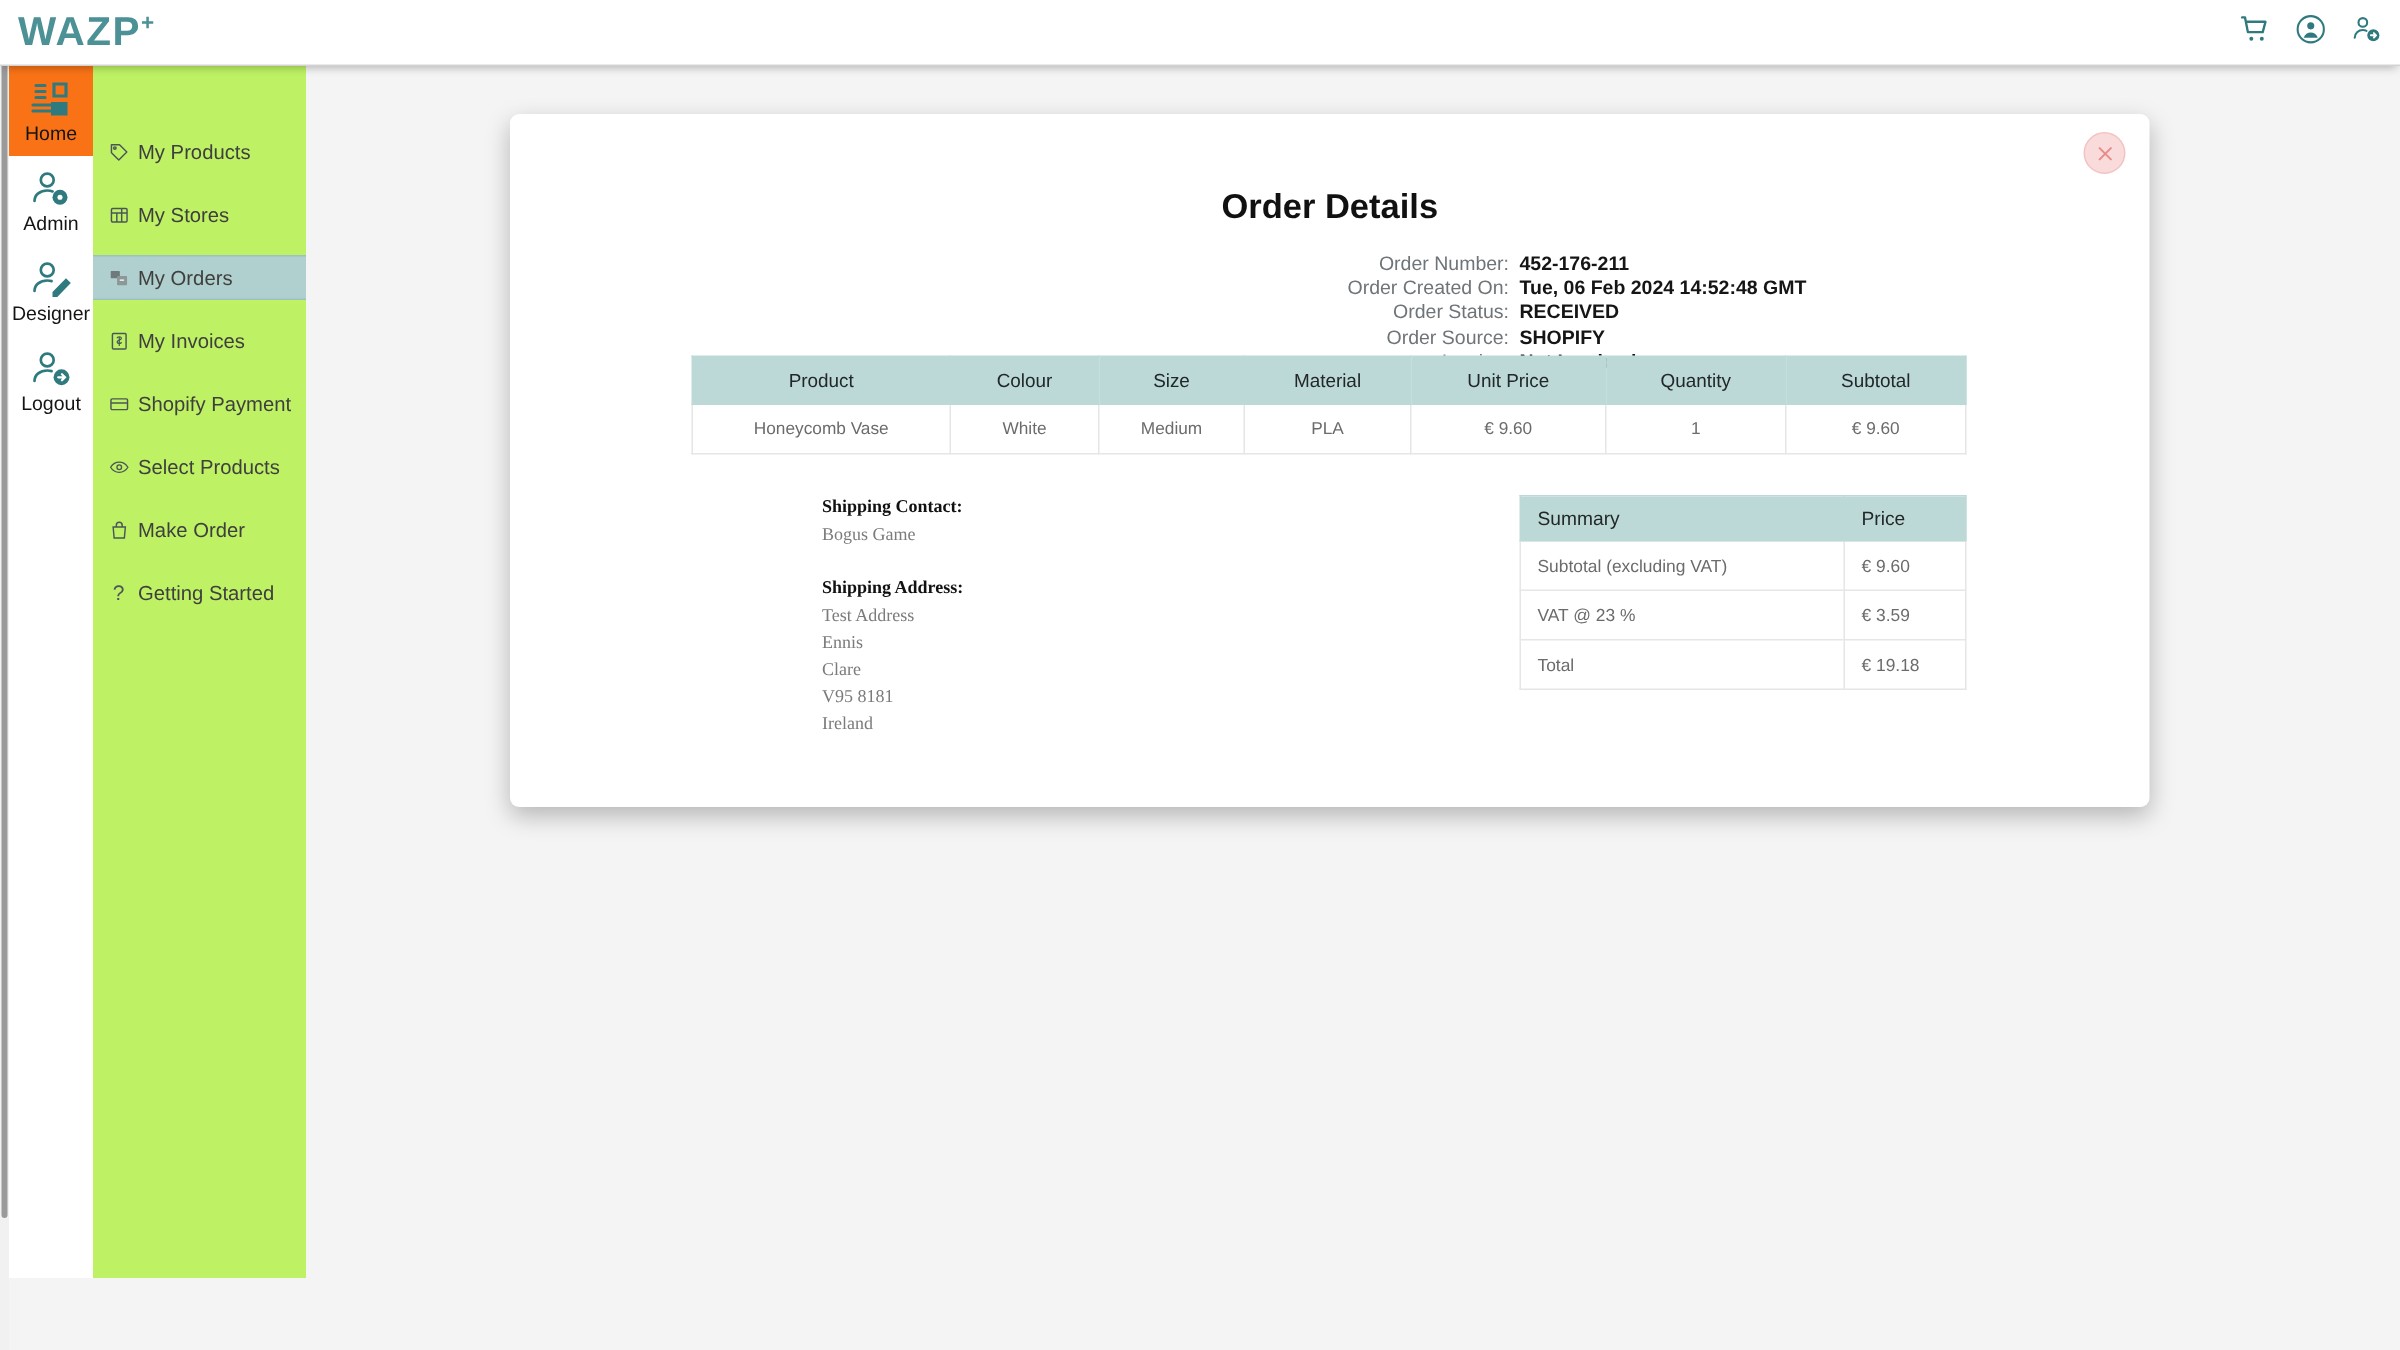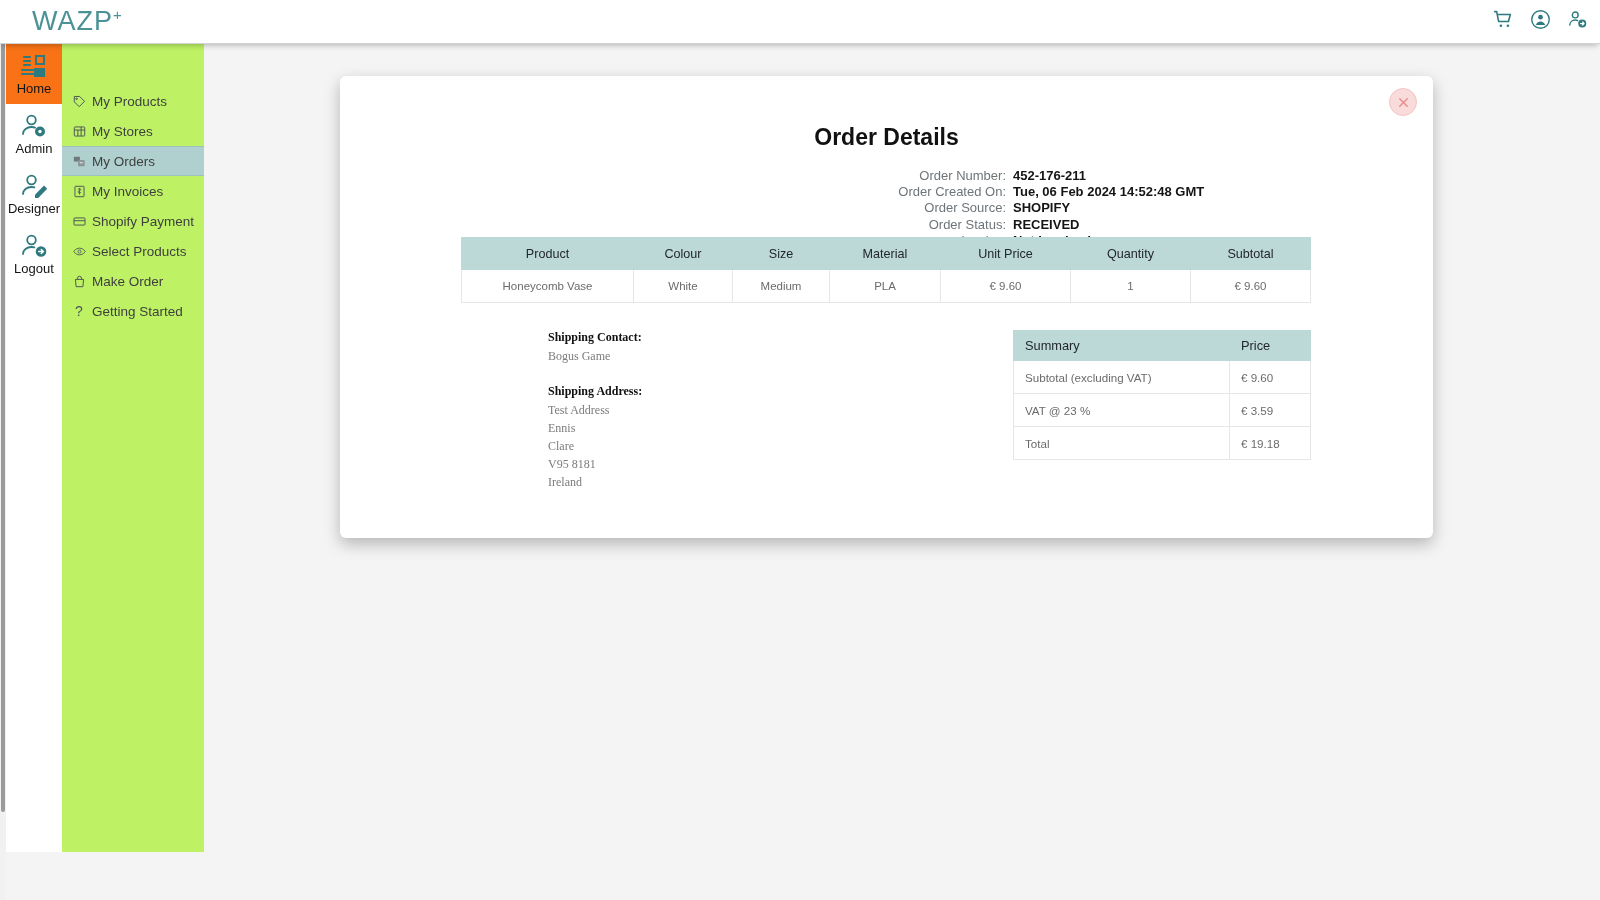--- a/index.html
+++ b/index.html
@@ -23,23 +23,22 @@
   
   .topbar {
     position: absolute; left: 0; top: 0; width: 1600px; height: 44px;
     background: #ffffff;
     border-bottom: 1px solid #d3d3d3;
     box-shadow: 0 3px 6px -2px rgba(0,0,0,.28);
     z-index: 40;
   }
   .logo {
     position: absolute; left: 12px; top: 6px;
-    font-size: 27px; font-weight: 400; letter-spacing: 1px;
+    font-size: 27px; font-weight: 700; letter-spacing: 1px;
     color: #4b9196;
-    margin-left: 20px;
   }
   .logo .plus {
     font-size: 15px; vertical-align: super; line-height: 1;
   }
   .topbar-icons {
     position: absolute; right: 12px; top: 9px;
     display: flex; align-items: center; gap: 16px;
   }
   .topbar-icons svg { display: block; }
 
@@ -65,21 +64,21 @@
     background: #bef264;
     z-index: 25;
   }
   .menu-item {
     height: 30px; display: flex; align-items: center; gap: 6px;
     padding-left: 10px;
     font-size: 13.5px; color: #3f3f3f;
     border-top: 1px solid transparent; border-bottom: 1px solid transparent;
   }
   .menu-item:first-child { margin-top: 42px; }
-  .menu-item + .menu-item { margin-top: 0; }
+  .menu-item + .menu-item { margin-top: 12px; }
   .menu-item.active {
     background: #afd0ce;
     border-top: 1px solid #9cc2c0;
     border-bottom: 1px solid #9cc2c0;
   }
   .menu-icon {
     width: 14px; height: 14px; flex: 0 0 14px;
     display: flex; align-items: center; justify-content: center;
     color: #4b5658;
   }
@@ -346,26 +345,26 @@
   <div class="meta">
     <div class="meta-row">
       <span class="meta-label">Order Number:</span>
       <span class="meta-value">452-176-211</span>
     </div>
     <div class="meta-row">
       <span class="meta-label">Order Created On:</span>
       <span class="meta-value">Tue, 06 Feb 2024 14:52:48 GMT</span>
     </div>
     <div class="meta-row">
+      <span class="meta-label">Order Status:</span>
+      <span class="meta-value">RECEIVED</span>
+    </div>
+    <div class="meta-row">
       <span class="meta-label">Order Source:</span>
       <span class="meta-value">SHOPIFY</span>
-    </div>
-    <div class="meta-row">
-      <span class="meta-label">Order Status:</span>
-      <span class="meta-value">RECEIVED</span>
     </div>
     <div class="meta-row">
       <span class="meta-label">Invoice:</span>
       <span class="meta-value">Not Invoiced</span>
     </div>
   </div>
 
   <table class="product-table">
     <colgroup>
       <col style="width:172px">

